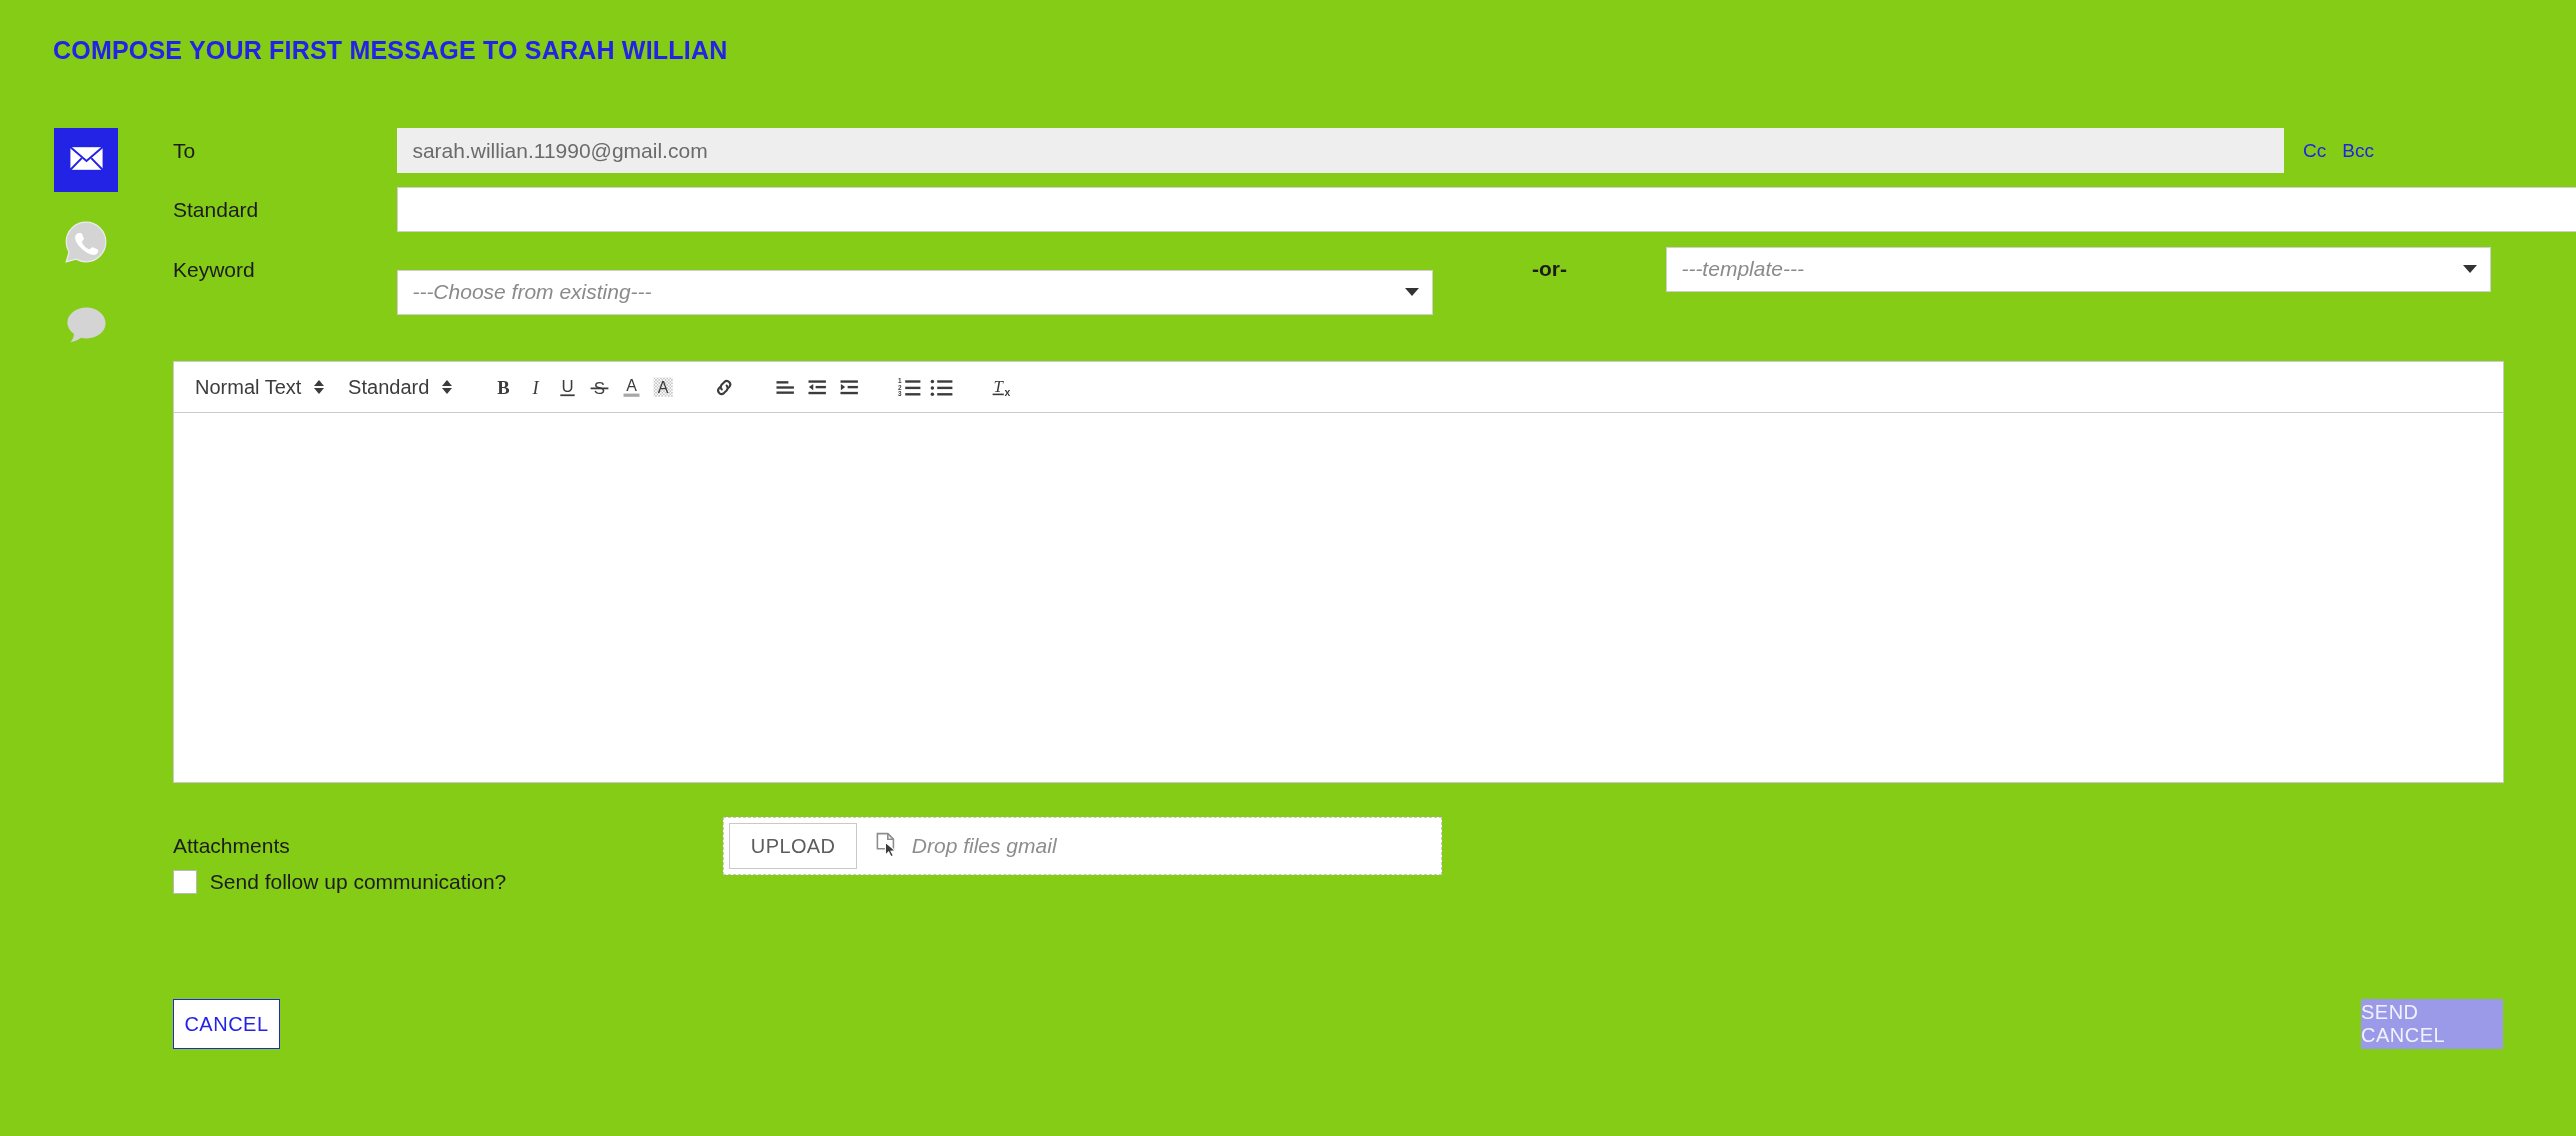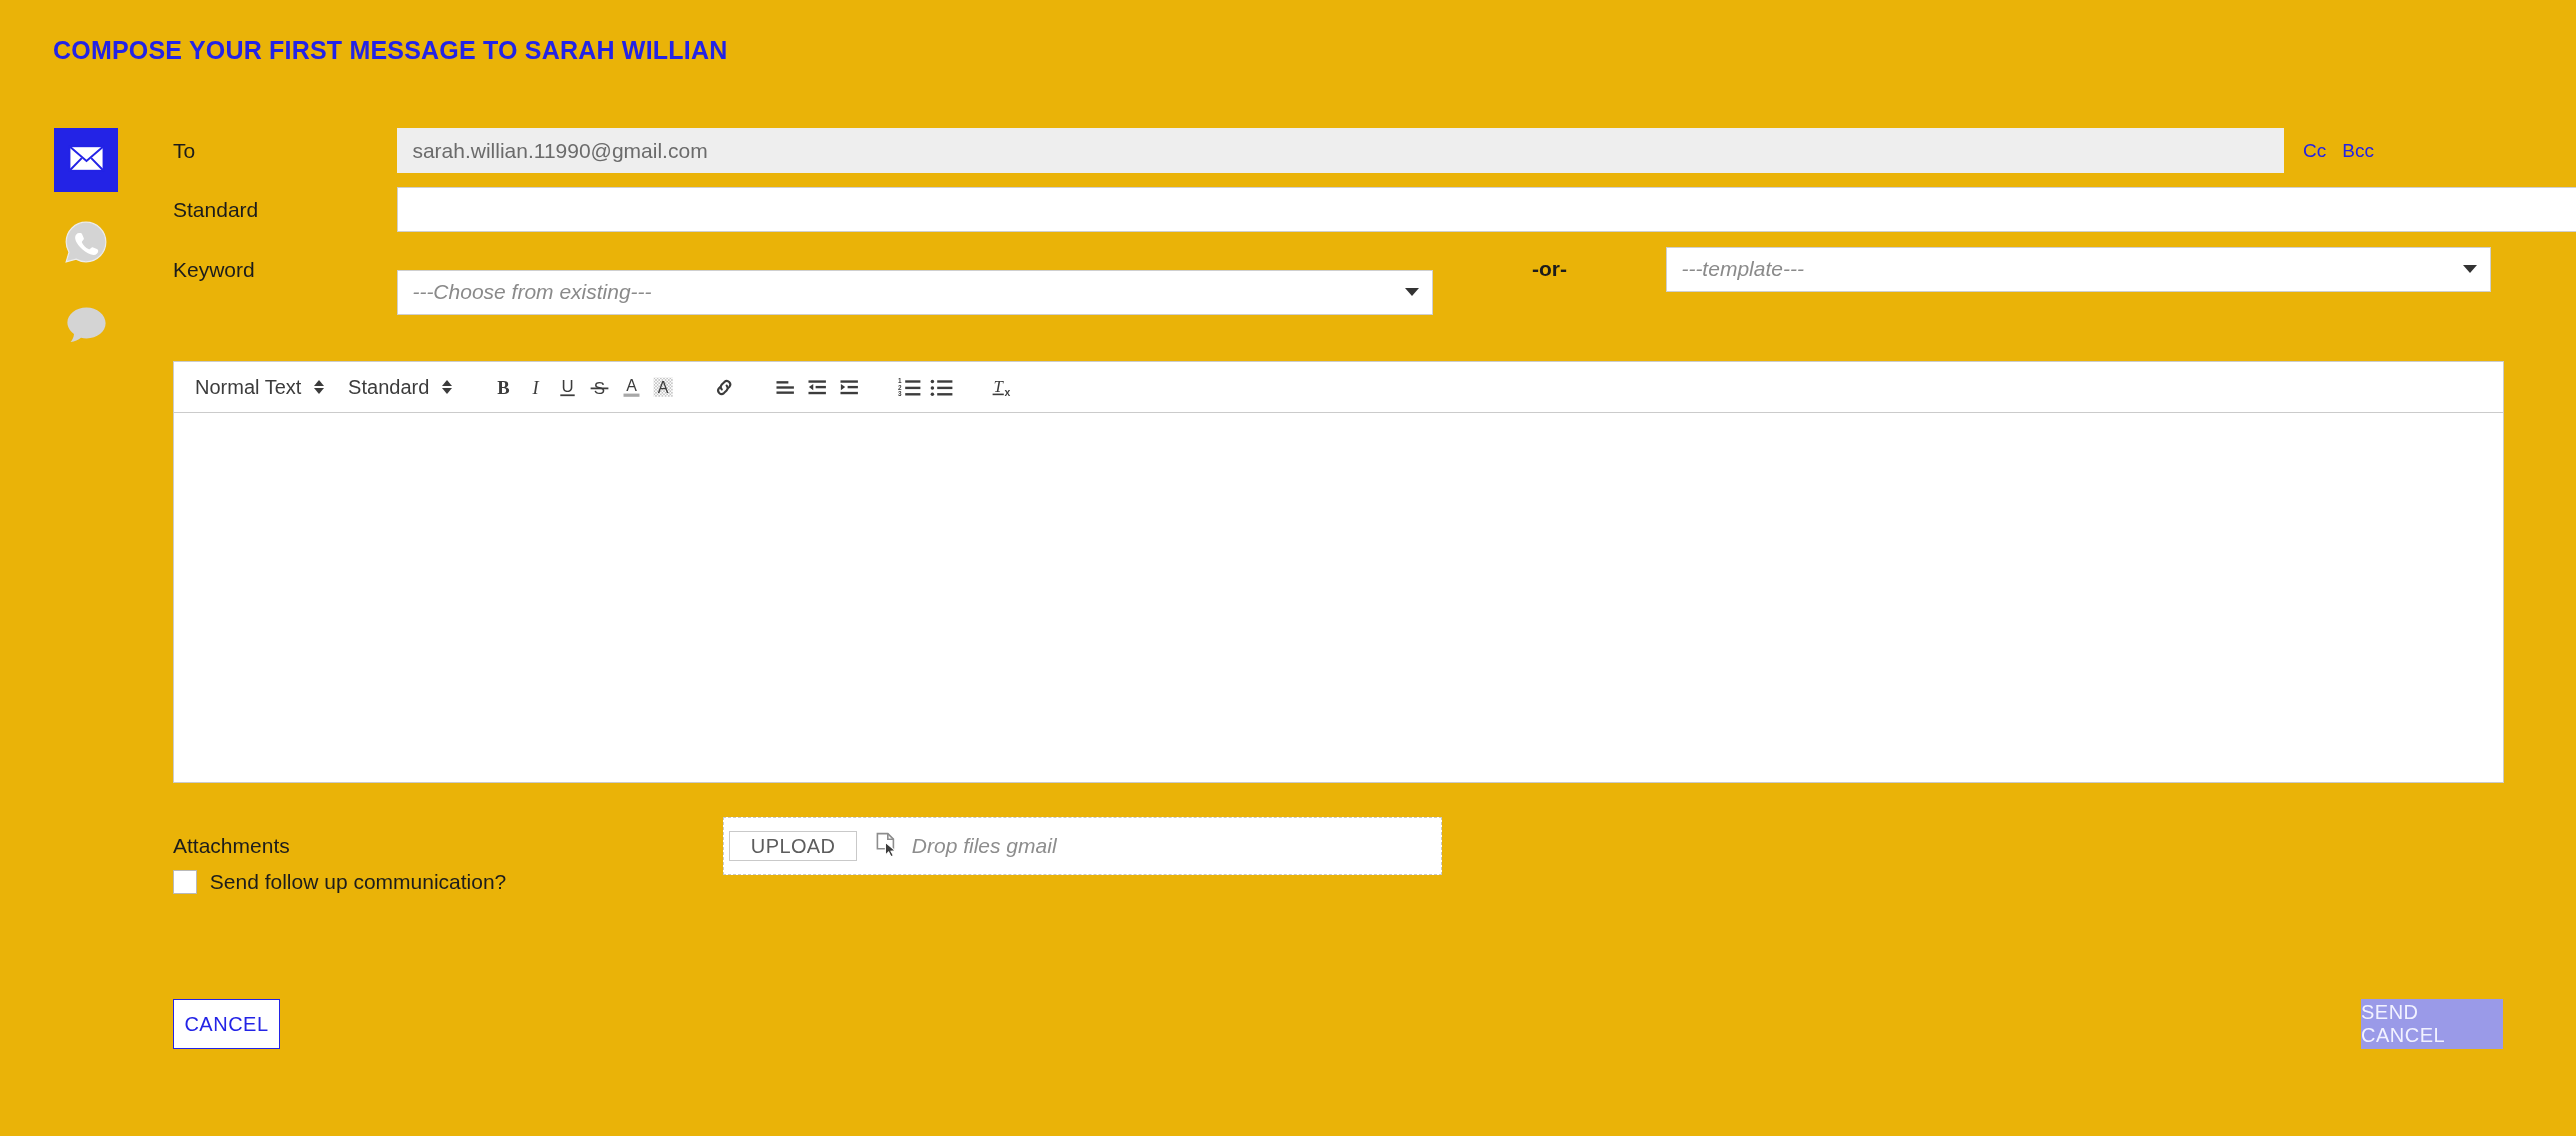--- a/index.html
+++ b/index.html
@@ -4,21 +4,21 @@
 <style>
   * { box-sizing: border-box; }
   html, body {
     margin: 0; padding: 0;
     width: 2576px; height: 1136px;
     background: #ffffff;
     font-family: "Liberation Sans", sans-serif;
     -webkit-font-smoothing: antialiased;
   }
 
-  .page { position: relative; width: 2576px; height: 1136px; background:#eab308; overflow:hidden; }
+  .page { position: relative; width: 2576px; height: 1136px; background:#84cc16; overflow:hidden; }
 
   
   .page-title {
     position: absolute;
     left: 53px; top: 36px;
     font-size: 25px;
     font-weight: bold;
     letter-spacing: 0.2px;
     color: #2323e6;
     white-space: nowrap;
@@ -196,21 +196,21 @@
   .dropzone {
     width: 719px;
     height: 58px;
     border: 1.6px dashed #c9c9c9;
     display: flex;
     align-items: center;
     padding: 4.8px;
     background: #fff;
   }
   .upload-btn {
-    height: 30px;
+    height: 46px;
     padding: 0 21px;
     border: 0.8px solid #c9c9c9;
     background: #ffffff;
     color: #5d5d5d;
     font-size: 20px;
     letter-spacing: 0.4px;
     display: flex; align-items: center;
     cursor: pointer;
     font-family: "Liberation Sans", sans-serif;
   }

